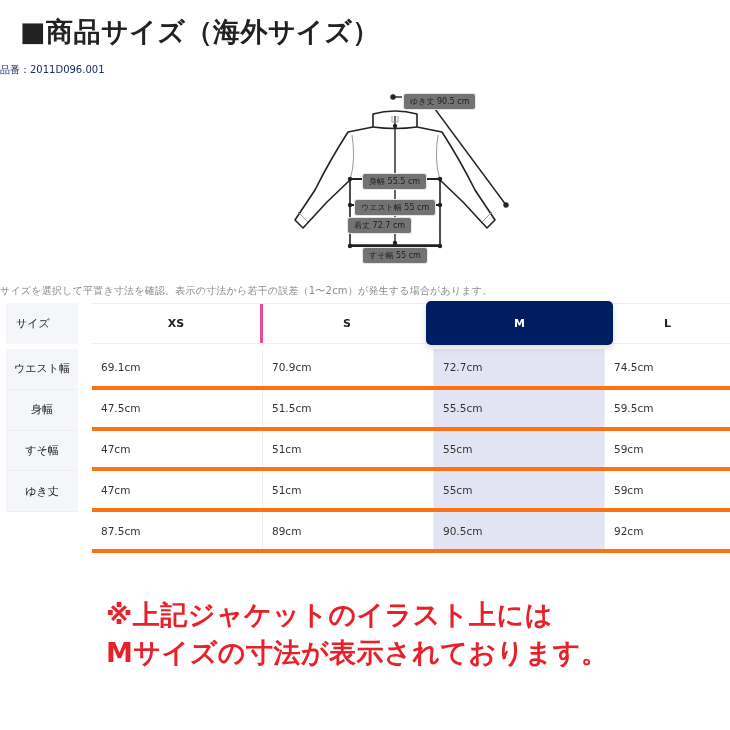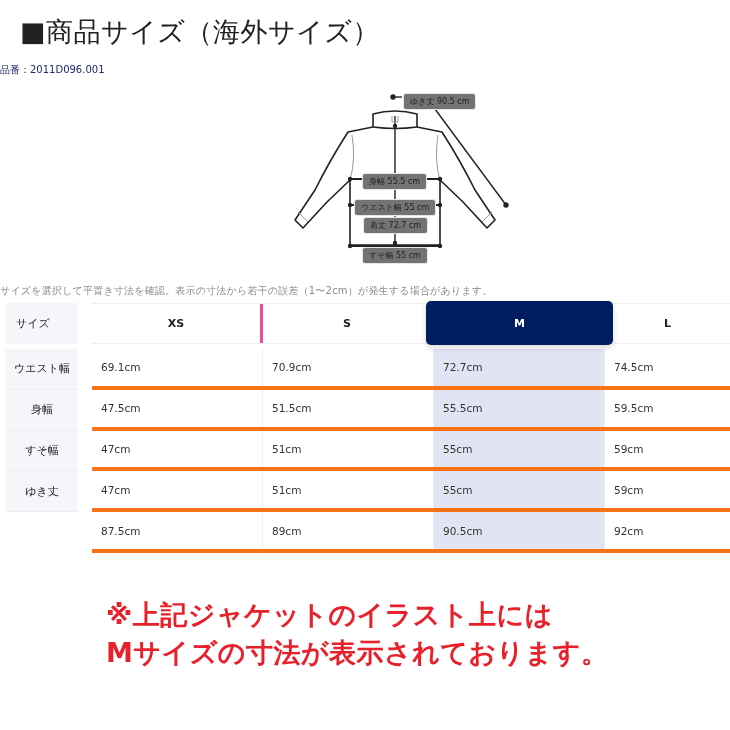--- a/index.html
+++ b/index.html
@@ -1,21 +1,21 @@
 <!DOCTYPE html>
 <html><head>
 <meta charset="utf-8">
 <style>
   * { box-sizing: border-box; margin: 0; padding: 0; }
   html, body { width: 730px; height: 730px; background: #ffffff; overflow: hidden; }
   body { position: relative; font-family: "DejaVu Sans", "Liberation Sans", sans-serif; color: #222; }
 
   .title {
     position: absolute; left: 20px; top: 14px;
-    font-size: 27px; color: #222; letter-spacing: 0.5px; font-weight: normal;
+    font-size: 27px; color: #222; letter-spacing: 0.5px; font-weight: bold;
     white-space: nowrap;
   }
   .product-code {
     position: absolute; left: 0; top: 63px;
     font-size: 10px; color: #1c2a6b; white-space: nowrap;
   }
 
   .illustration { position: absolute; left: 270px; top: 80px; width: 250px; height: 190px; }
   .dim-label {
     position: absolute; background: #737373; border: 1px solid #e6e6e6; border-radius: 3px;
@@ -118,21 +118,21 @@
         <circle cx="170" cy="125" r="2.2"></circle>
       <circle cx="80" cy="166" r="2.2"></circle>
         <circle cx="170" cy="166" r="2.2"></circle>
       <circle cx="125" cy="46" r="2.2"></circle>
         <circle cx="125" cy="163" r="2.2"></circle>
     </g>
   </svg>
   <span class="dim-label" style="left:133px; top:13px;">ゆき丈 90.5 cm</span>
   <span class="dim-label" style="left:92px; top:93px;">身幅 55.5 cm</span>
   <span class="dim-label" style="left:84px; top:119px;">ウエスト幅 55 cm</span>
-  <span class="dim-label" style="left:93px; top:137px;">着丈 72.7 cm</span>
+  <span class="dim-label" style="left:77px; top:137px;">着丈 72.7 cm</span>
   <span class="dim-label" style="left:92px; top:167px;">すそ幅 55 cm</span>
 </div>
 
 <div class="hint">サイズを選択して平置き寸法を確認。表示の寸法から若干の誤差（1〜2cm）が発生する場合があります。</div>
 
 <div class="size-header-label">サイズ</div>
 <div class="size-tabs">
   <div class="size-tab">XS</div>
   <div class="size-tab">S</div>
   <div class="size-tab active"></div>

